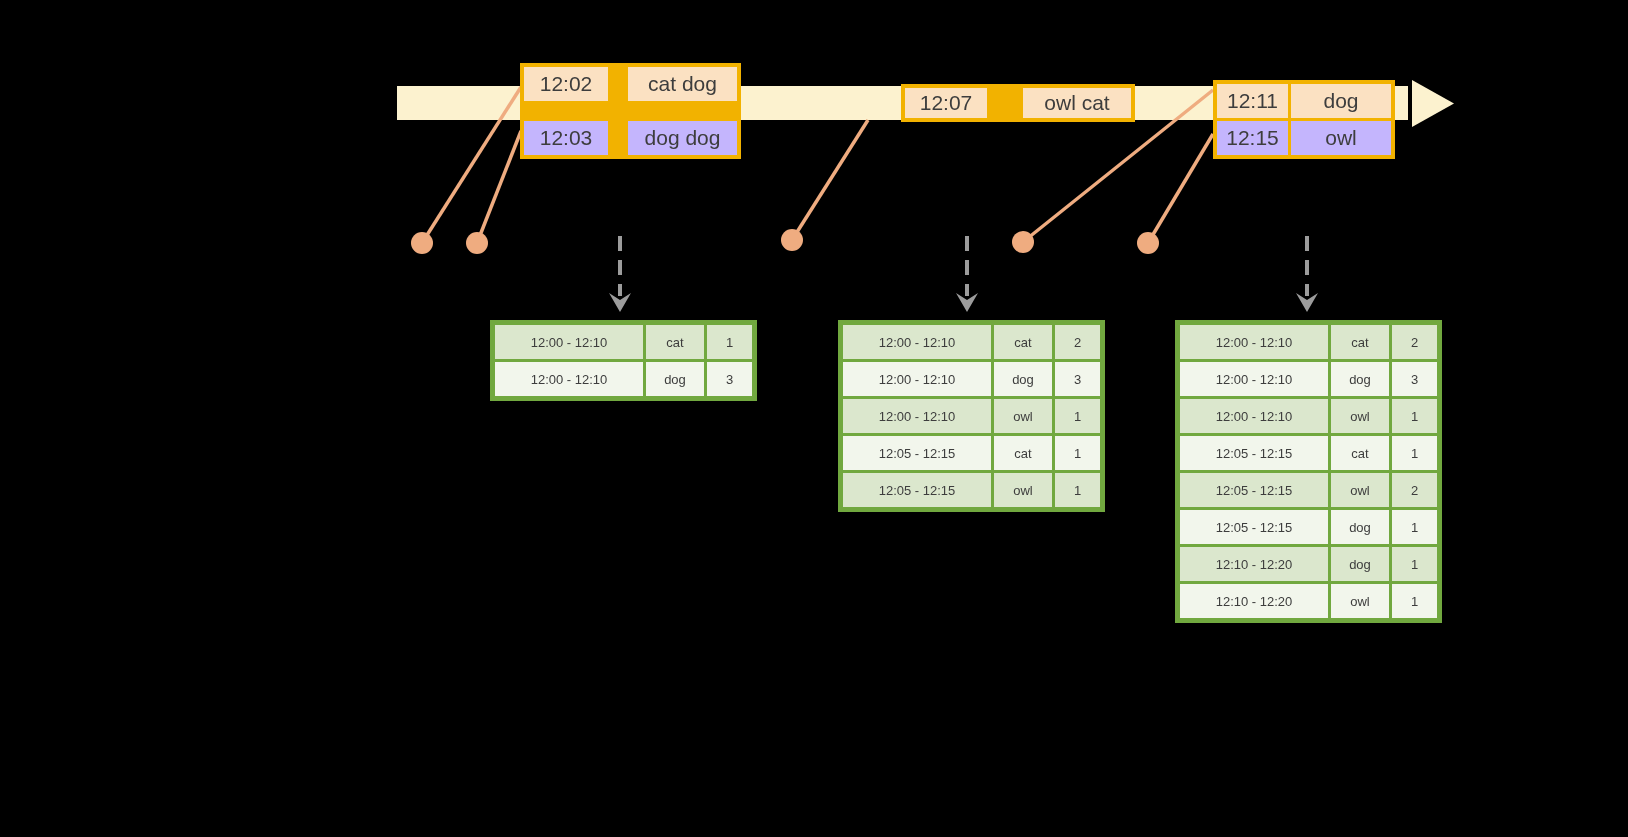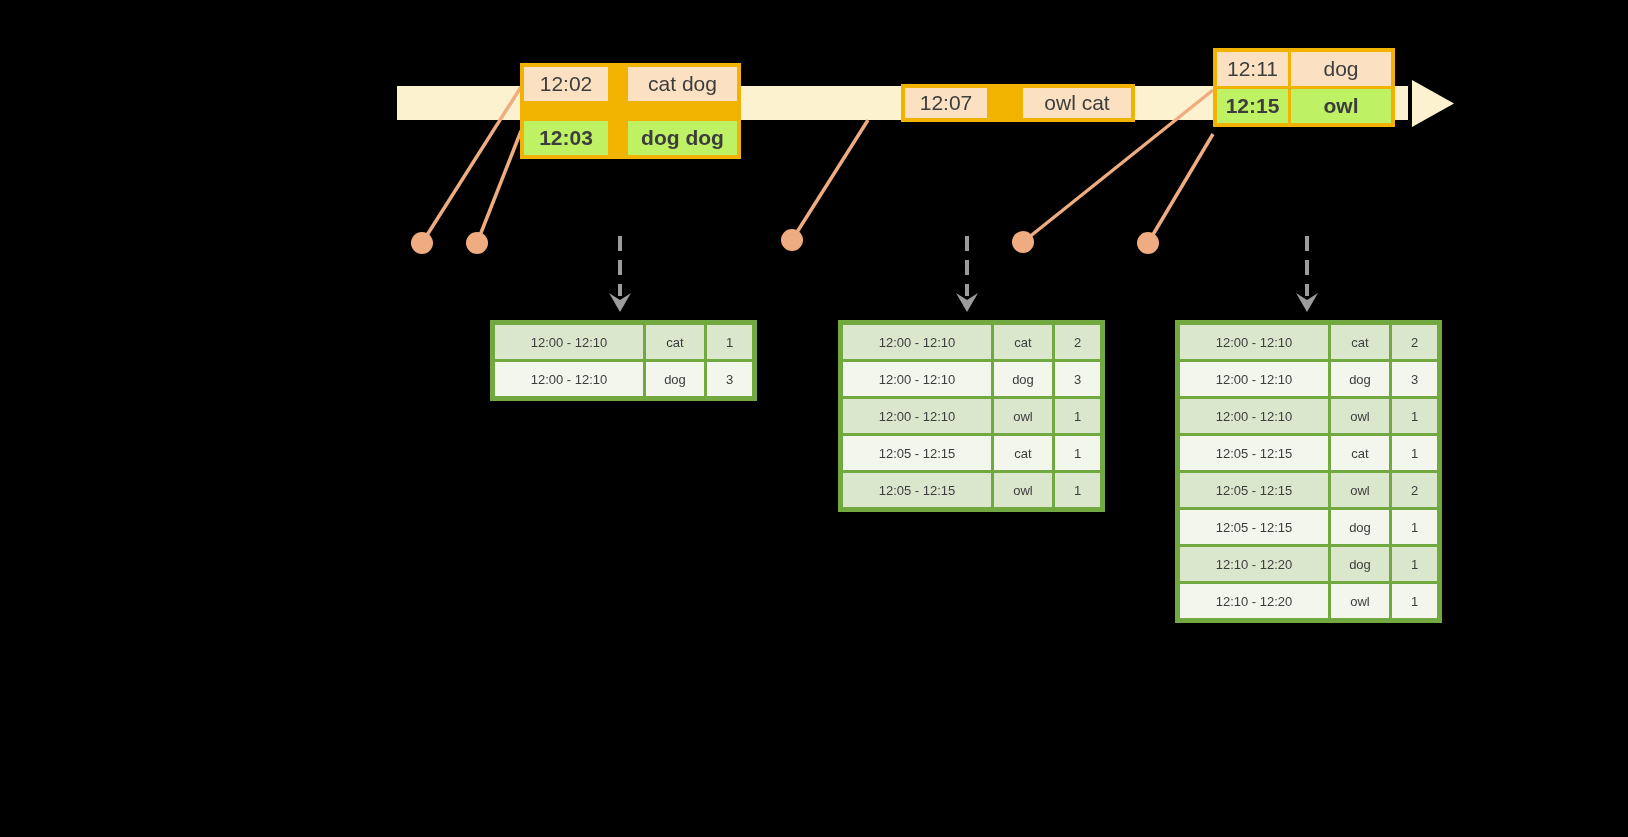--- a/index.html
+++ b/index.html
@@ -15,21 +15,21 @@
   
   .etable{
     position:absolute;z-index:3;
     display:grid;gap:3px;
     background:#f2b200;           
     border:4px solid #f2b200;
     font-size:21px;
   }
   .etable .cell{display:flex;align-items:center;justify-content:center;}
   .e-dark{background:#fbe1c2;}
-  .e-light{background:#bef264;font-weight:bold;}
+  .e-light{background:#c4b5fd;}
 
   .rtable{
     position:absolute;z-index:3;
     display:grid;gap:3px;
     grid-template-columns:148px 58px 45px;
     grid-auto-rows:34px;
     background:#71a83f;           
     border:5px solid #71a83f;
     font-size:13px;
   }
@@ -83,21 +83,21 @@
   <div class="cell e-dark">cat dog</div>
   <div class="cell e-light">12:03</div>
   <div class="cell e-light">dog dog</div>
 </div>
 
 <div class="etable" style="left:901px;top:84px;grid-template-columns:82px 108px;grid-auto-rows:30px;gap:36px;">
   <div class="cell e-dark">12:07</div>
   <div class="cell e-dark">owl cat</div>
 </div>
 
-<div class="etable" style="left:1213px;top:48px;grid-template-columns:71px 100px;grid-auto-rows:34px;">
+<div class="etable" style="left:1213px;top:80px;grid-template-columns:71px 100px;grid-auto-rows:34px;">
   <div class="cell e-dark">12:11</div>
   <div class="cell e-dark">dog</div>
   <div class="cell e-light">12:15</div>
   <div class="cell e-light">owl</div>
 </div>
 
 <div class="rtable" style="left:490px;top:320px;">
   <div class="cell g-dark">12:00 - 12:10</div>
   <div class="cell g-dark">cat</div>
   <div class="cell g-dark">1</div>

